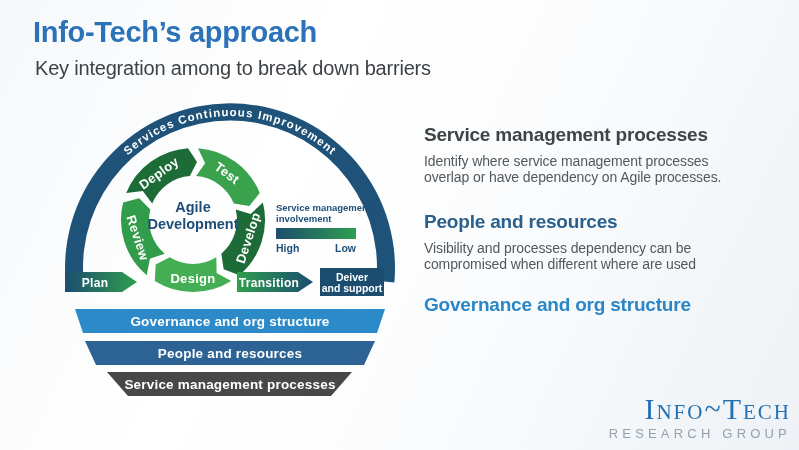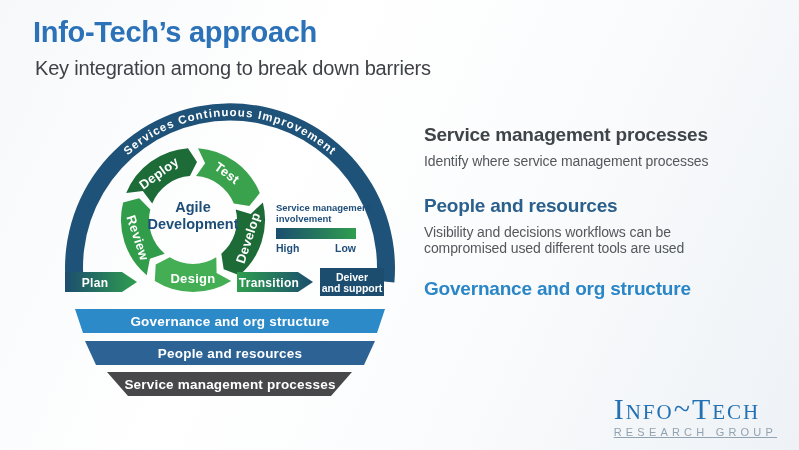--- a/index.html
+++ b/index.html
@@ -27,28 +27,28 @@
   .arrow-label{font-size:12px;font-weight:700;fill:#ffffff;letter-spacing:0.3px;}
   .deliver-label{font-size:10.5px;font-weight:700;fill:#ffffff;}
   .bar-label{font-size:13.5px;font-weight:700;fill:#ffffff;letter-spacing:0.2px;}
   .sections{position:absolute;left:424px;top:124px;width:360px;}
   .section-heading{font-size:19px;font-weight:700;line-height:1.2;letter-spacing:-0.2px;}
   .sh-1{color:#3f4448;}
   .sh-2{color:#2b608d;margin-top:26px;}
   .sh-3{color:#2a86c7;margin-top:22px;}
   .section-body{margin-top:6px;font-size:14px;color:#54585c;line-height:1.15;letter-spacing:-0.1px;}
   .section-body div{white-space:nowrap;}
-  .logo{position:absolute;right:22px;top:392px;text-align:left;}
+  .logo{position:absolute;right:8px;top:392px;text-align:right;}
   .logo-name{
     font-family:"Liberation Serif",serif;
     font-variant:small-caps;
     font-size:30px;color:#2371b3;letter-spacing:2px;line-height:1.1;
   }
   .logo-tagline{
-    font-size:11px;color:#92a2b0;letter-spacing:4.2px;margin-top:1px;font-weight:400;text-decoration:underline;
+    font-size:13px;color:#92a2b0;letter-spacing:4.2px;margin-top:1px;font-weight:400;
   }
 </style>
 </head>
 <body>
 
 <div class="slide">
 
   <div class="title">Info-Tech’s approach</div>
   <div class="subtitle">Key integration among to break down barriers</div>
 
@@ -108,26 +108,27 @@
     <text class="bar-label" x="230" y="357.5" text-anchor="middle">People and resources</text>
 
     <polygon points="107,372 352,372 331,396 128,396" fill="#48484a"></polygon>
     <text class="bar-label" x="230" y="388.5" text-anchor="middle">Service management processes</text>
   </svg>
 
   <div class="sections">
     <div class="section-heading sh-1">Service management processes</div>
     <div class="section-body">
       <div>Identify where service management processes</div>
+      <div>overlap or have dependency on Agile processes.</div>
     </div>
 
     <div class="section-heading sh-2">People and resources</div>
     <div class="section-body">
-      <div>Visibility and decisions workflows can be</div>
-      <div>compromised used different tools are used</div>
+      <div>Visibility and processes dependency can be</div>
+      <div>compromised when different where are used</div>
     </div>
 
     <div class="section-heading sh-3">Governance and org structure</div>
   </div>
 
   <div class="logo">
     <div class="logo-name">Info~Tech</div>
     <div class="logo-tagline">RESEARCH GROUP</div>
   </div>
 

